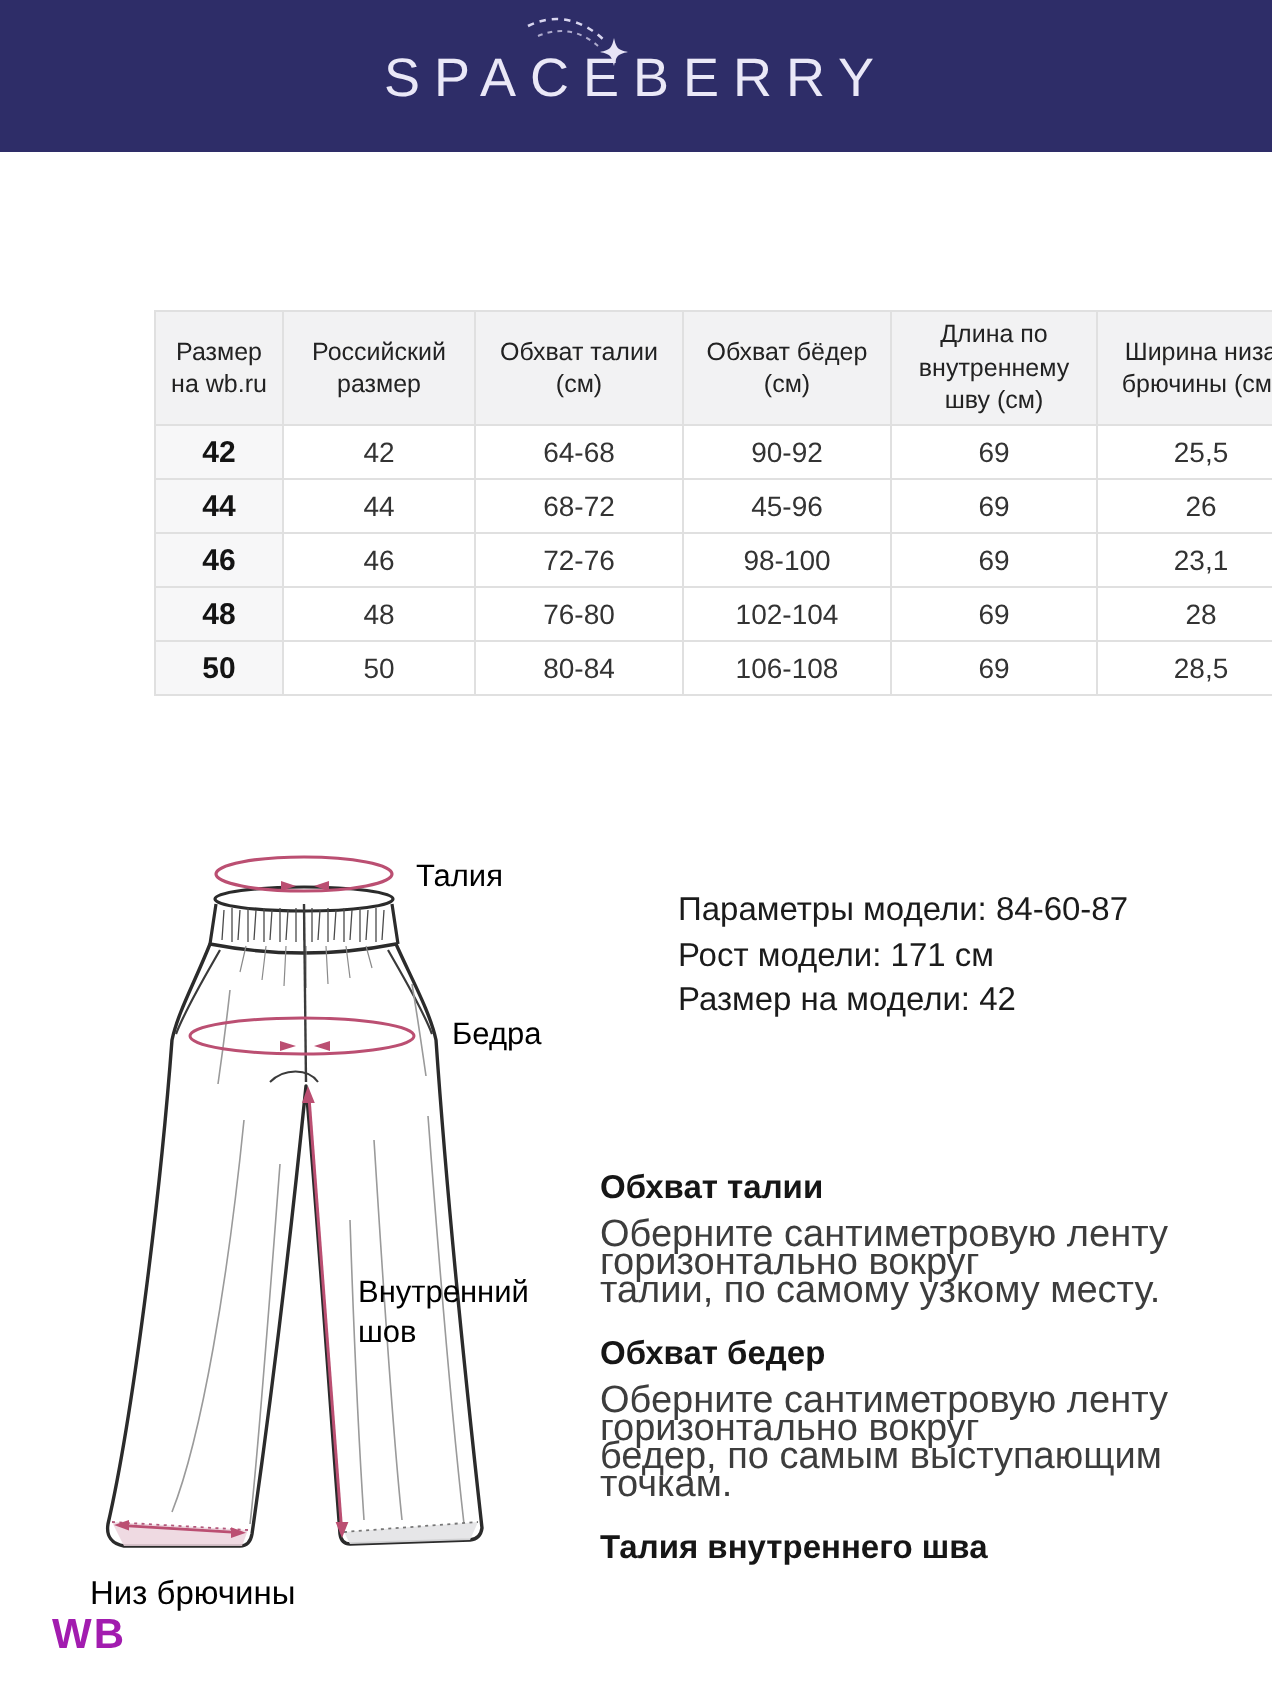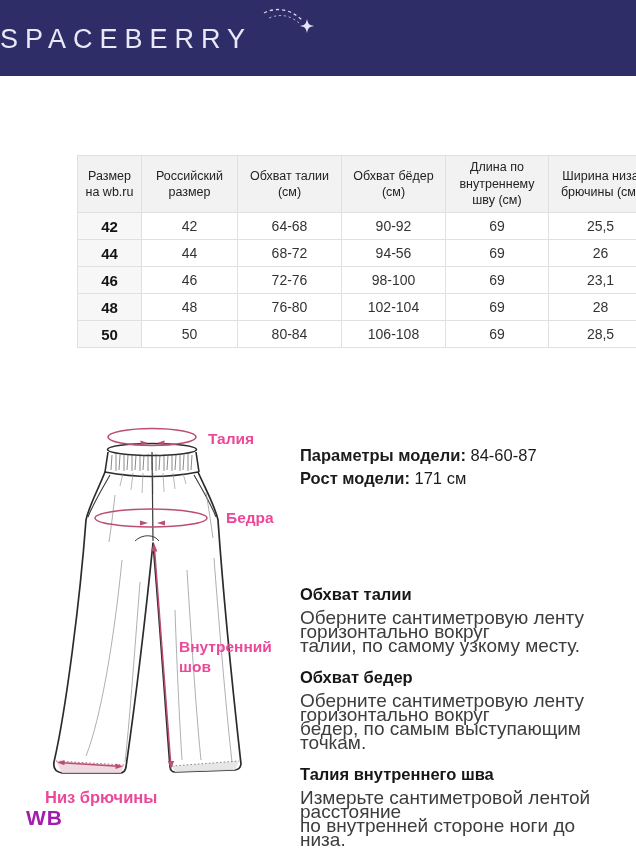--- a/index.html
+++ b/index.html
@@ -7,21 +7,21 @@
     position:relative; width:636px; height:848px; background:#ffffff;
     font-family:"Liberation Sans", sans-serif; overflow:hidden;
   }
   
   .header-band{
     position:absolute; left:0; top:0; width:636px; height:76px;
     background:#2e2d68;
   }
   .brand-logo{
     position:absolute; left:0; top:24px; width:636px;
-    color:#eae8f7; font-size:27px; font-weight:400;
+    text-align:center; color:#eae8f7; font-size:27px; font-weight:400;
     letter-spacing:7px; line-height:30px;
   }
   .comet{position:absolute; left:258px; top:4px;}
   
   .size-table-wrap{position:absolute; left:33px; top:155px;padding-left:44px;}
   table.size-table{border-collapse:collapse; table-layout:fixed; width:575px;}
   .size-table td, .size-table th{
     border:1px solid #e0e0e0; text-align:center; vertical-align:middle;
     padding:2px 4px; box-sizing:border-box;
   }
@@ -30,32 +30,32 @@
     color:#222; height:57px;
   }
   .size-table td{height:27px; font-size:14px; color:#333; font-weight:400;}
   .size-table td.first-col{
     background:#f7f7f8; font-weight:700; font-size:15px; color:#141414;
   }
   
   .figure{position:absolute; left:25px; top:410px; width:300px; height:420px;}
   .figure svg{position:absolute; left:0; top:0;}
   .diagram-label{
-    position:absolute; color:#ec4899; font-size:15.5px; font-weight:700;
+    position:absolute; color:#000000; font-size:15.5px; font-weight:400;
     line-height:20px; white-space:nowrap;
   }
   .diagram-label.wrap{white-space:normal;}
   .waist-label{left:183px; top:19px;}
   .hips-label{left:201px; top:98px;}
   .inseam-label{left:154px; top:227px; width:118px;}
   .hem-label{left:20px; top:377px; font-size:16.5px;}
   
   .model-info{position:absolute; left:300px; top:444px; width:330px;}
   .model-line{font-size:16.5px; line-height:22.5px; color:#1b1b1b;}
-  .model-line .lbl{font-weight:700;}
+  .model-line .lbl{font-weight:400;margin-left:39px;}
   .model-line .val{font-weight:400;}
   .sections{position:absolute; left:300px; top:549px; width:324px;margin-top:35px;}
   .measure-section .sec-title{
     font-size:16.5px; font-weight:700; color:#161616; line-height:20px;
   }
   .measure-section .sec-text{
     margin-top:7px; font-size:19px; line-height:14px; color:#3d3d3d;
     white-space:pre-line;
   }
   .measure-section + .measure-section{margin-top:14px;}
@@ -105,21 +105,21 @@
           <td>42</td>
           <td>64-68</td>
           <td>90-92</td>
           <td>69</td>
           <td>25,5</td>
         </tr>
         <tr>
           <td class="first-col">44</td>
           <td>44</td>
           <td>68-72</td>
-          <td>94-56</td>
+          <td>45-96</td>
           <td>69</td>
           <td>26</td>
         </tr>
         <tr>
           <td class="first-col">46</td>
           <td>46</td>
           <td>72-76</td>
           <td>98-100</td>
           <td>69</td>
           <td>23,1</td>
@@ -201,35 +201,37 @@
 
   <div class="model-info">
     <div class="model-line">
       <span class="lbl">Параметры модели:</span>
       <span class="val">84-60-87</span>
     </div>
     <div class="model-line">
       <span class="lbl">Рост модели:</span>
       <span class="val">171 см</span>
     </div>
+    <div class="model-line">
+      <span class="lbl">Размер на модели:</span>
+      <span class="val">42</span>
+    </div>
   </div>
 
   <div class="sections">
     <div class="measure-section">
       <div class="sec-title">Обхват талии</div>
       <div class="sec-text">Оберните сантиметровую ленту горизонтально вокруг
 талии, по самому узкому месту.</div>
     </div>
     <div class="measure-section">
       <div class="sec-title">Обхват бедер</div>
       <div class="sec-text">Оберните сантиметровую ленту горизонтально вокруг
 бедер, по самым выступающим точкам.</div>
     </div>
     <div class="measure-section">
       <div class="sec-title">Талия внутреннего шва</div>
-      <div class="sec-text">Измерьте сантиметровой лентой расстояние
-по внутренней стороне ноги до низа.</div>
     </div>
   </div>
 
   <div class="wb-watermark">WB</div>
 
 </div>
 
 </body></html>

